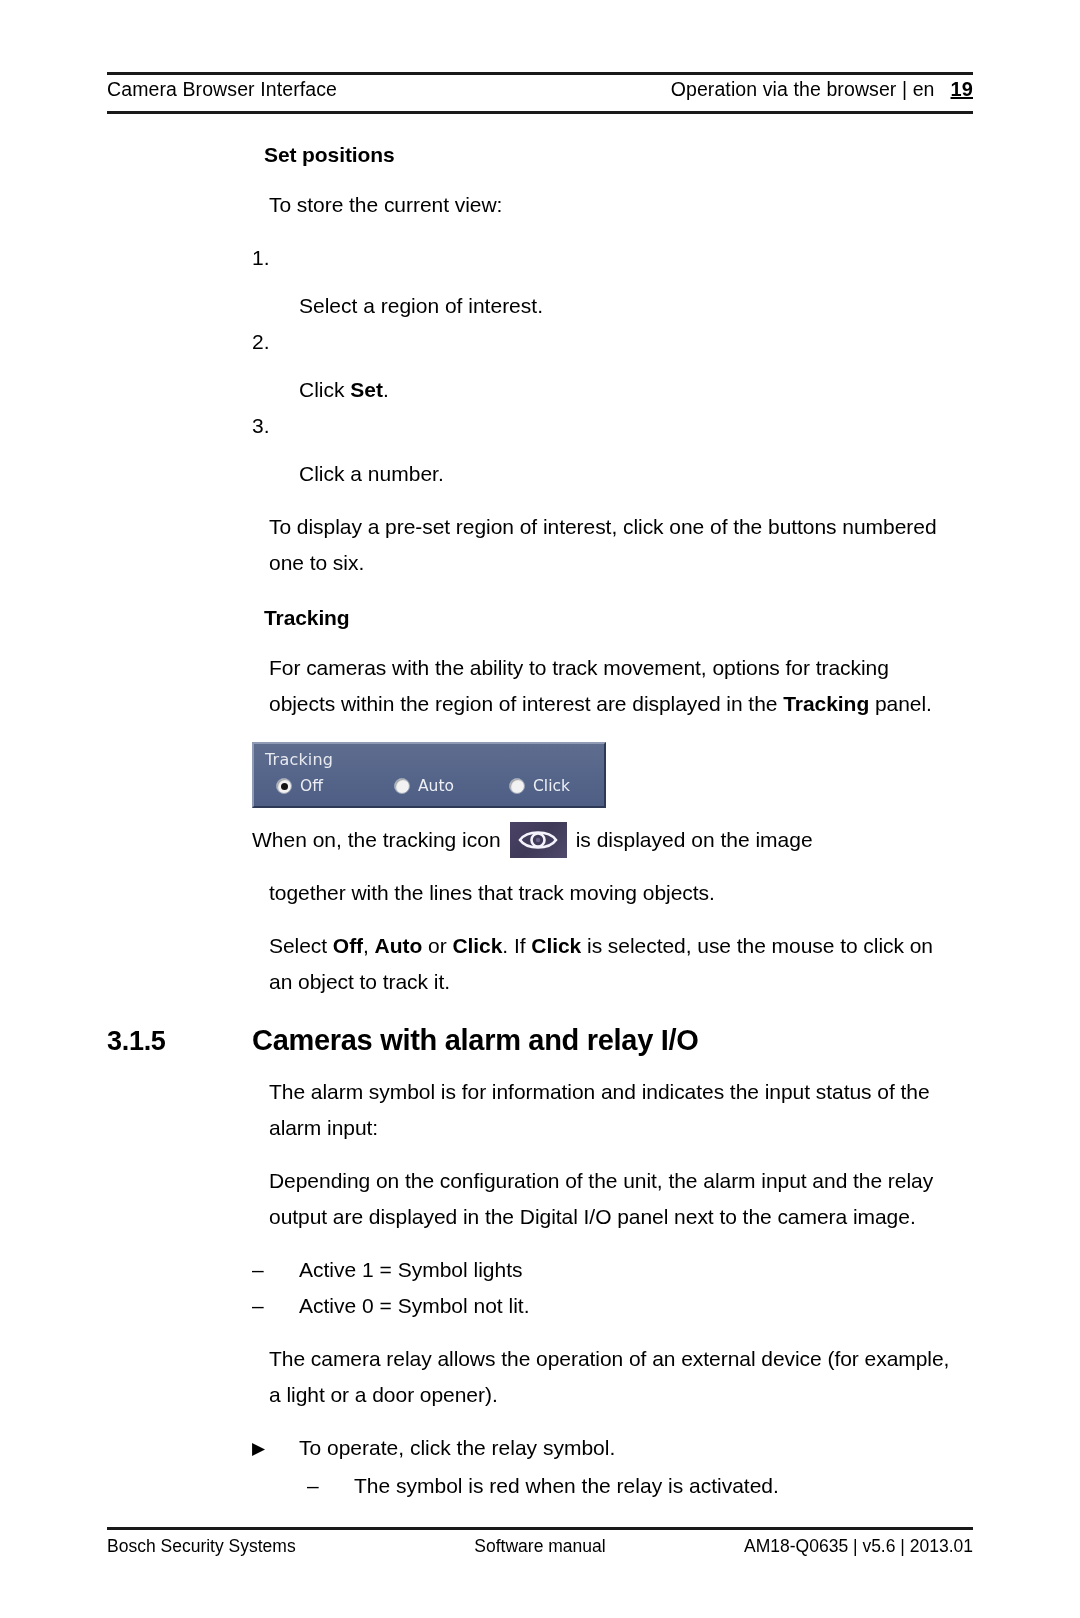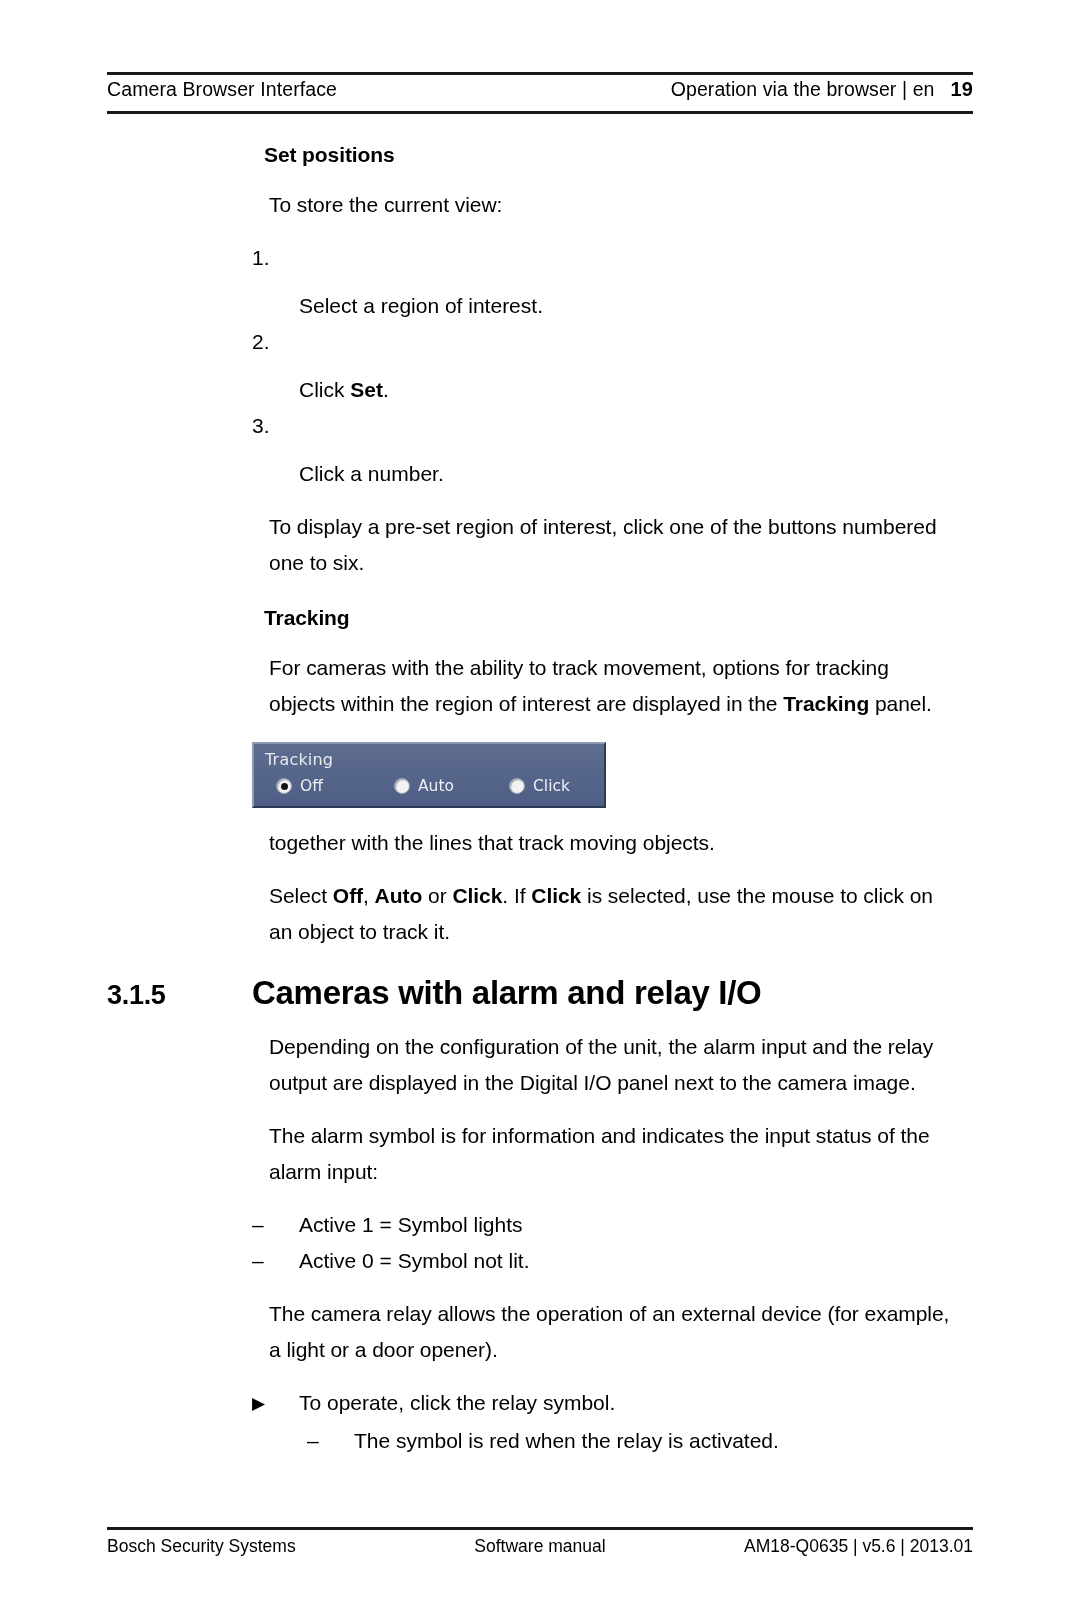--- a/index.html
+++ b/index.html
@@ -50,20 +50,21 @@
     margin-left: auto;
     display: flex;
     align-items: baseline;
     gap: 0px;
   }
   .header-right .crumb { white-space: pre; }
   .header-pageno {
     font-weight: bold;
     margin-left: 16px;
     font-size: 20px;
+    text-decoration: underline;
   }
   .header-rule-bottom {
     position: absolute;
     left: 107px;
     top: 110px;
     width: 866px;
     height: 3px;
     background: #1a1a1a;
     border-top: 1px solid #ffffff;
   }
@@ -141,21 +142,21 @@
     margin-top: 24px;
   }
   .section-num {
     width: 145px;
     flex: 0 0 145px;
     font-size: 27px;
     font-weight: bold;
     letter-spacing: -0.3px;
   }
   .section-title {
-    font-size: 33px;
+    font-size: 29px;
     font-weight: bold;
     letter-spacing: -0.3px;
     text-align: center;
   }
 
   
   .figure-wrap {
     margin-left: 145px;
     margin-top: 20px;
     margin-bottom: 14px;
@@ -339,33 +340,44 @@
           </label>
           <label class="radio-opt o3">
             <span class="radio-dot"></span>
             <span>Click</span>
           </label>
         </div>
       </div>
     </div>
 
     <div class="blk ind">
+      <div class="inline-line">
+        <span>When on, the tracking icon</span>
+        <span class="track-icon">
+          <svg width="42" height="26" viewBox="0 0 42 26" aria-hidden="true">
+            <path d="M3 13 C 10 3, 32 3, 39 13 C 32 23, 10 23, 3 13 Z" fill="none" stroke="#f4f2fa" stroke-width="2.6"></path>
+            <circle cx="21" cy="13" r="6.5" fill="none" stroke="#f4f2fa" stroke-width="2.6"></circle>
+            <circle cx="21" cy="13" r="2.2" fill="#6a6288"></circle>
+          </svg>
+        </span>
+        <span>is displayed on the image</span>
+      </div>
       <p class="para">together with the lines that track moving objects.</p>
       <p class="para"><span>Select </span><b>Off</b><span>, </span><b>Auto</b><span> or </span><b>Click</b><span>. If </span><b>Click</b><span> is selected, use the mouse to click on an object to track it.</span></p>
     </div>
 
     <div class="blk">
       <div class="section-head">
         <div class="section-num">3.1.5</div>
         <div class="section-title">Cameras with alarm and relay I/O</div>
       </div>
 
       <div class="ind" style="margin-top:6px;">
+        <p class="para">The alarm symbol is for information and indicates the input status of the alarm input:</p>
         <p class="para">Depending on the configuration of the unit, the alarm input and the relay output are displayed in the Digital I/O panel next to the camera image.</p>
-        <p class="para">The alarm symbol is for information and indicates the input status of the alarm input:</p>
 
         <div class="dash-item">
           <span class="bullet">–</span>
           <span>Active 1 = Symbol lights</span>
         </div>
         <div class="dash-item">
           <span class="bullet">–</span>
           <span>Active 0 = Symbol not lit.</span>
         </div>
 

